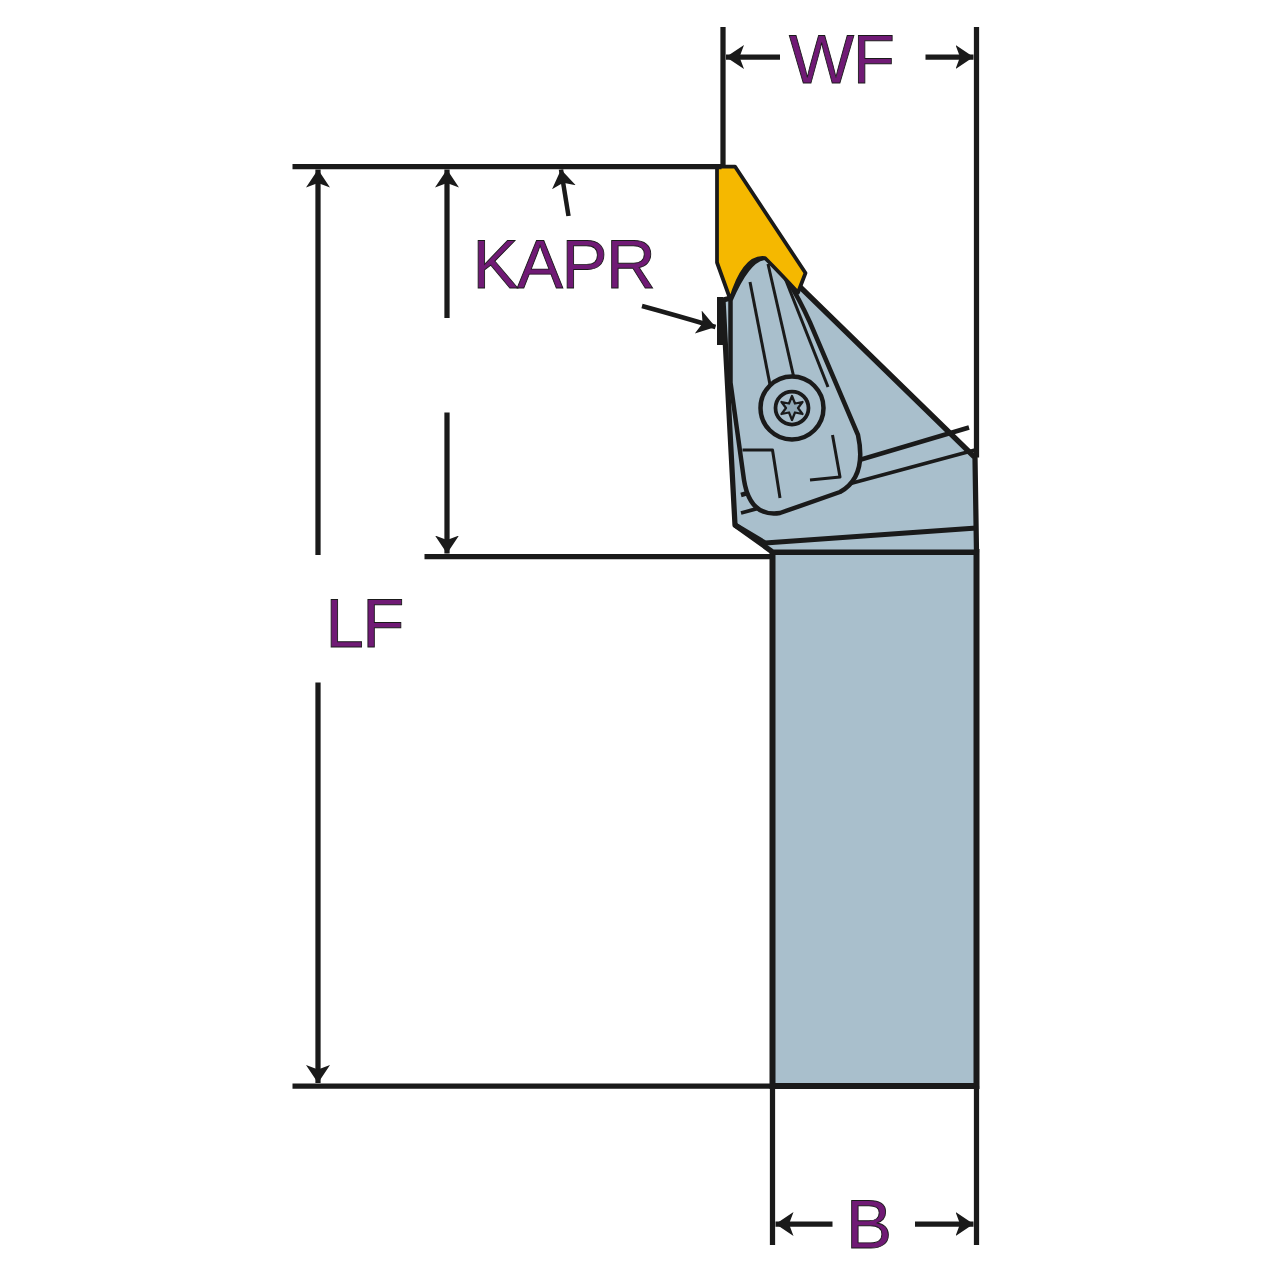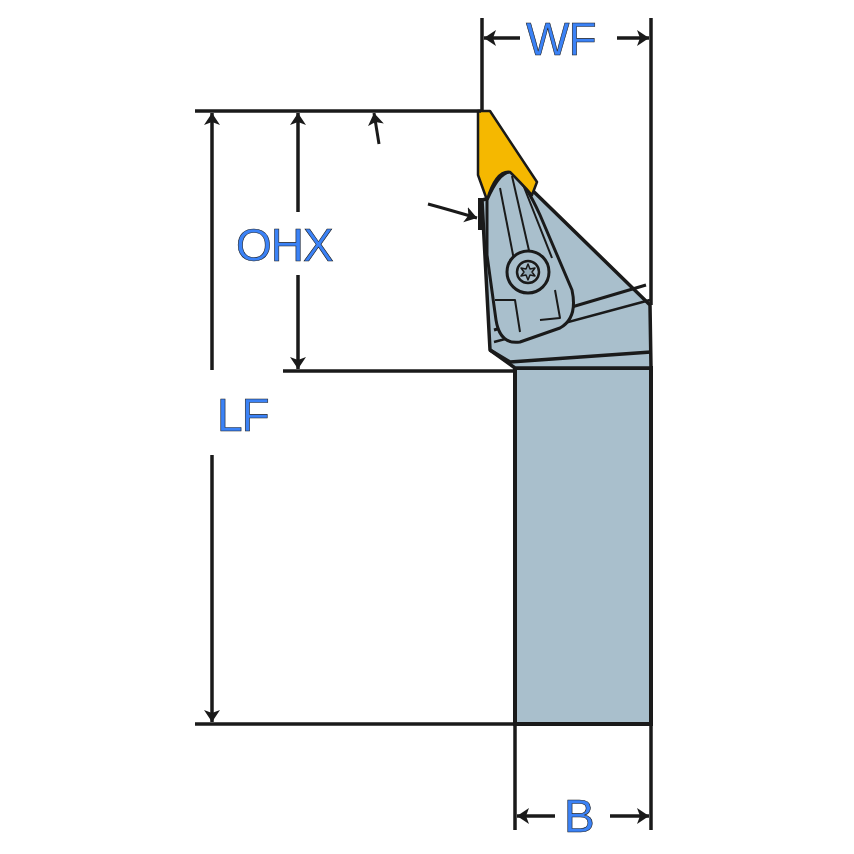--- a/index.html
+++ b/index.html
@@ -2,21 +2,21 @@
 <html><head>
   <meta charset="utf-8">
   <style>
     html, body { margin: 0; padding: 0; background: #ffffff; }
     .canvas { position: relative; width: 854px; height: 854px; background: #ffffff; overflow: hidden; }
     svg { position: absolute; left: 0; top: 0; }
     .dim-label {
       position: absolute;
       font-family: "Liberation Sans", sans-serif;
       font-weight: normal;
-      color: #3b82f6;
+      color: #701a75;
       font-size: 46px;
       line-height: 1;
       letter-spacing: -1px;
       -webkit-text-stroke: 0.6px #1a1a1a;
     }
   </style>
 </head>
 <body>
 
 <div class="canvas">
@@ -83,16 +83,16 @@
 
       <line x1="520" y1="38" x2="484" y2="38" marker-end="url(#arrow)"></line>
       <line x1="617" y1="38" x2="649" y2="38" marker-end="url(#arrow)"></line>
 
       <line x1="555" y1="816" x2="517" y2="816" marker-end="url(#arrow)"></line>
       <line x1="610" y1="816" x2="649" y2="816" marker-end="url(#arrow)"></line>
     </g>
   </svg>
 
   <div class="dim-label" style="left:526px; top:16px;">WF</div>
-  <div class="dim-label" style="left:236px; top:222px;">OHX</div>
+  <div class="dim-label" style="left:315px; top:153px;">KAPR</div>
   <div class="dim-label" style="left:181px; top:392px;margin-left:36px;">LF</div>
   <div class="dim-label" style="left:564px; top:793px;">B</div>
 </div>
 
 </body></html>

